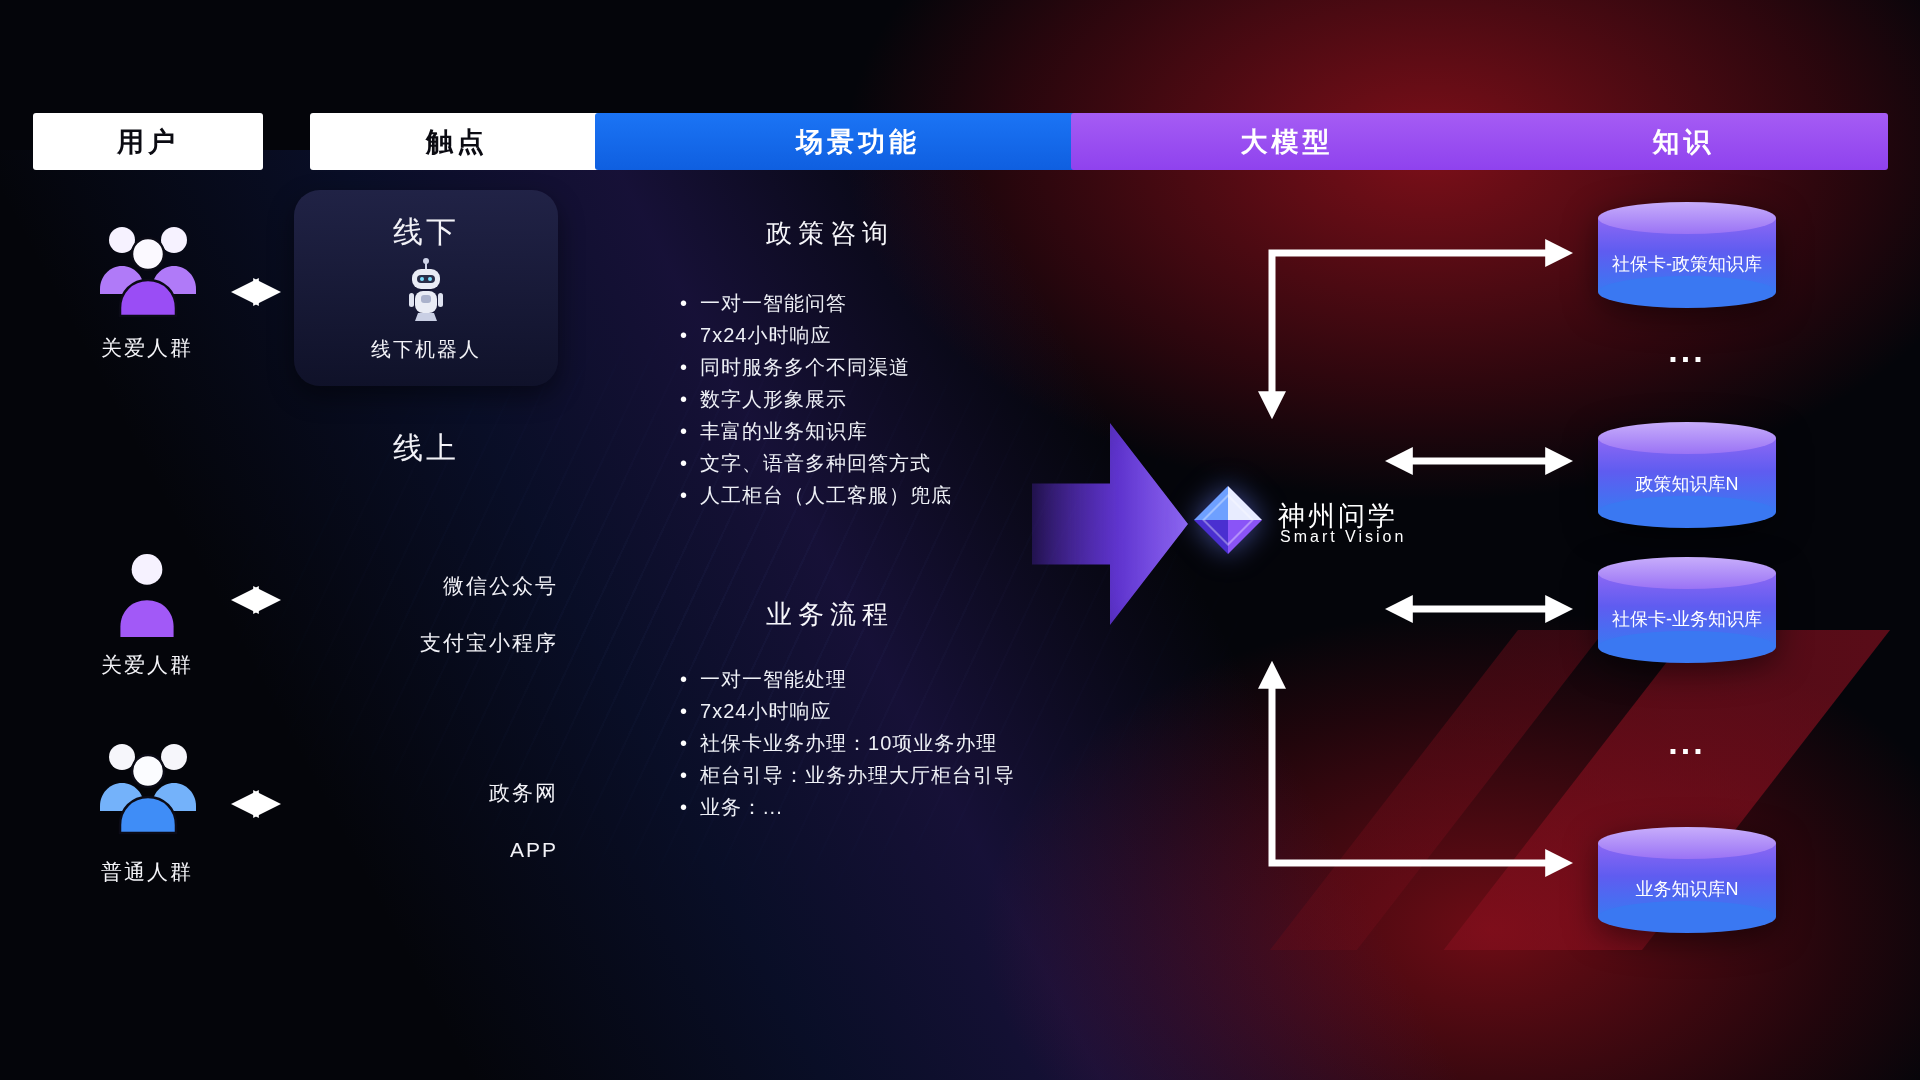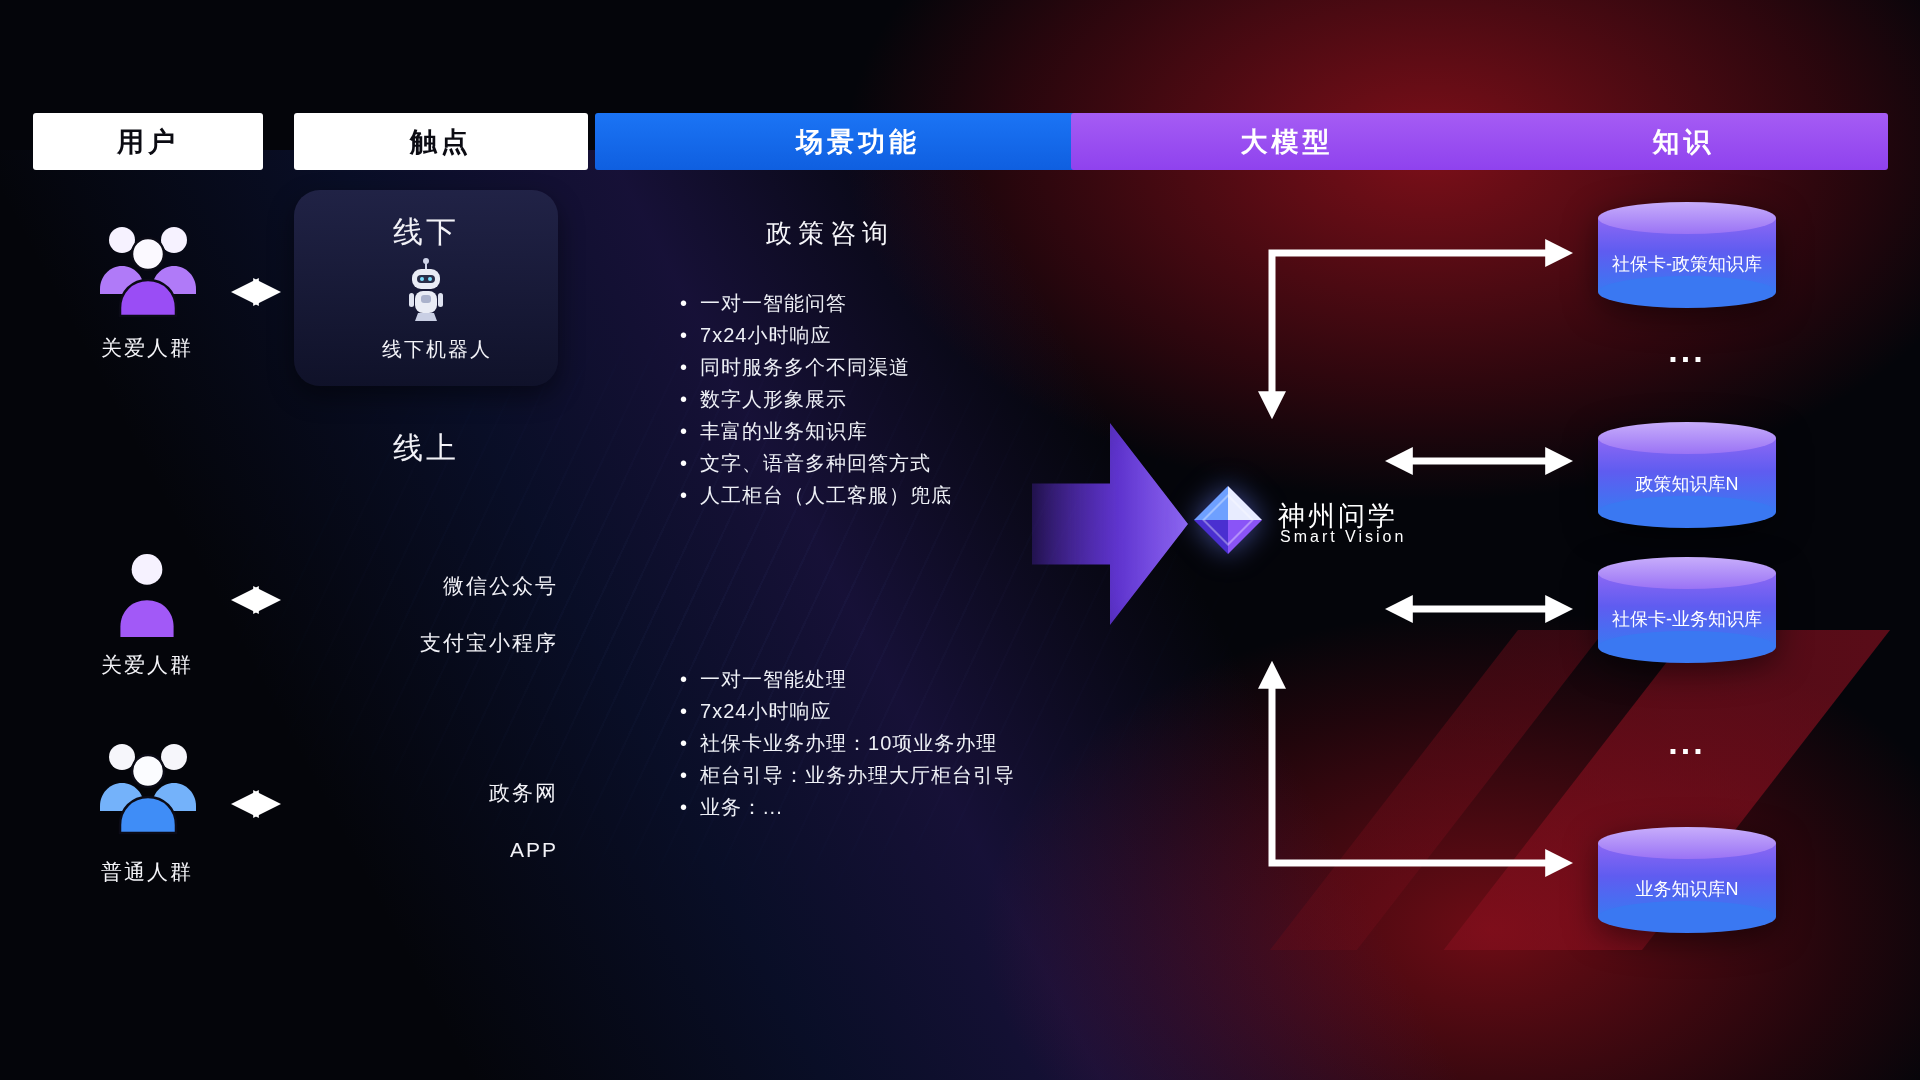--- a/index.html
+++ b/index.html
@@ -93,21 +93,21 @@
   <div class="bg bg-red-top"></div>
   <div class="bg bg-red-bottom"></div>
   <div class="bg bg-blue-beam"></div>
   <div class="bg bg-streaks"></div>
   <div class="bg bg-chev">
     <div class="c1"></div>
     <div class="c2"></div>
   </div>
 
   <div class="pill pill-white" style="left:33px; width:230px;">用户</div>
-  <div class="pill pill-white" style="left:294px; width:294px;">触点</div>
+  <div class="pill pill-white" style="left:310px; width:294px;">触点</div>
   <div class="pill pill-blue" style="left:595px; width:526px;">场景功能</div>
   <div class="pill pill-purple" style="left:1071px; width:432px;">大模型</div>
   <div class="pill pill-purple" style="left:1479px; width:409px;">知识</div>
 
   <svg class="abs" style="left:92px; top:218px;" width="112" height="100" viewBox="0 0 112 100">
     <circle cx="30" cy="22" r="13" fill="#f6f2ff"></circle>
     <path d="M8 76 v-5 c0-13 10-23 22-23 s22 10 22 23 v5 z" fill="#b07af8"></path>
     <circle cx="82" cy="22" r="13" fill="#f6f2ff"></circle>
     <path d="M60 76 v-5 c0-13 10-23 22-23 s22 10 22 23 v5 z" fill="#b07af8"></path>
     <circle cx="56" cy="36" r="16" fill="#fbf9ff" stroke="#0b0b16" stroke-width="2.5"></circle>
@@ -139,40 +139,41 @@
       <rect x="8" y="12" width="28" height="20" rx="9" fill="#e9ecf5"></rect>
       <rect x="13" y="18" width="18" height="8" rx="4" fill="#2a2f4a"></rect>
       <circle cx="18" cy="22" r="2" fill="#7ee0ff"></circle>
       <circle cx="26" cy="22" r="2" fill="#7ee0ff"></circle>
       <rect x="11" y="34" width="22" height="22" rx="8" fill="#e9ecf5"></rect>
       <rect x="17" y="38" width="10" height="8" rx="3" fill="#aab2cc"></rect>
       <rect x="5" y="36" width="5" height="14" rx="2.5" fill="#dfe3f0"></rect>
       <rect x="34" y="36" width="5" height="14" rx="2.5" fill="#dfe3f0"></rect>
       <path d="M14 56 h16 l3 8 h-22 z" fill="#c9cfe4"></path>
     </svg>
-    <div class="card-inner" style="top:146px; font-size:20px; letter-spacing:2px;padding-left:11px;">线下机器人</div>
+    <div class="card-inner" style="top:146px; font-size:20px; letter-spacing:2px;">线下机器人</div>
   </div>
 
   <div class="tp-text tp-title" style="top:428px;">线上</div>
   <div class="tp-text tp-item" style="top:572px;">微信公众号</div>
   <div class="tp-text tp-item" style="top:629px;">支付宝小程序</div>
   <div class="tp-text tp-item" style="top:779px;">政务网</div>
   <div class="tp-text tp-item" style="top:838px;">APP</div>
 
   <div class="scene-title" style="top:216px;">政策咨询</div>
   <ul class="bullets" style="top:292px;">
     <li>一对一智能问答</li>
     <li>7x24小时响应</li>
     <li>同时服务多个不同渠道</li>
     <li>数字人形象展示</li>
     <li>丰富的业务知识库</li>
     <li>文字、语音多种回答方式</li>
     <li>人工柜台（人工客服）兜底</li>
   </ul>
 
+  <div class="scene-title" style="top:597px;">业务流程</div>
   <ul class="bullets" style="top:668px;">
     <li>一对一智能处理</li>
     <li>7x24小时响应</li>
     <li>社保卡业务办理：10项业务办理</li>
     <li>柜台引导：业务办理大厅柜台引导</li>
     <li>业务：...</li>
   </ul>
 
   <div class="big-arrow"></div>
 

